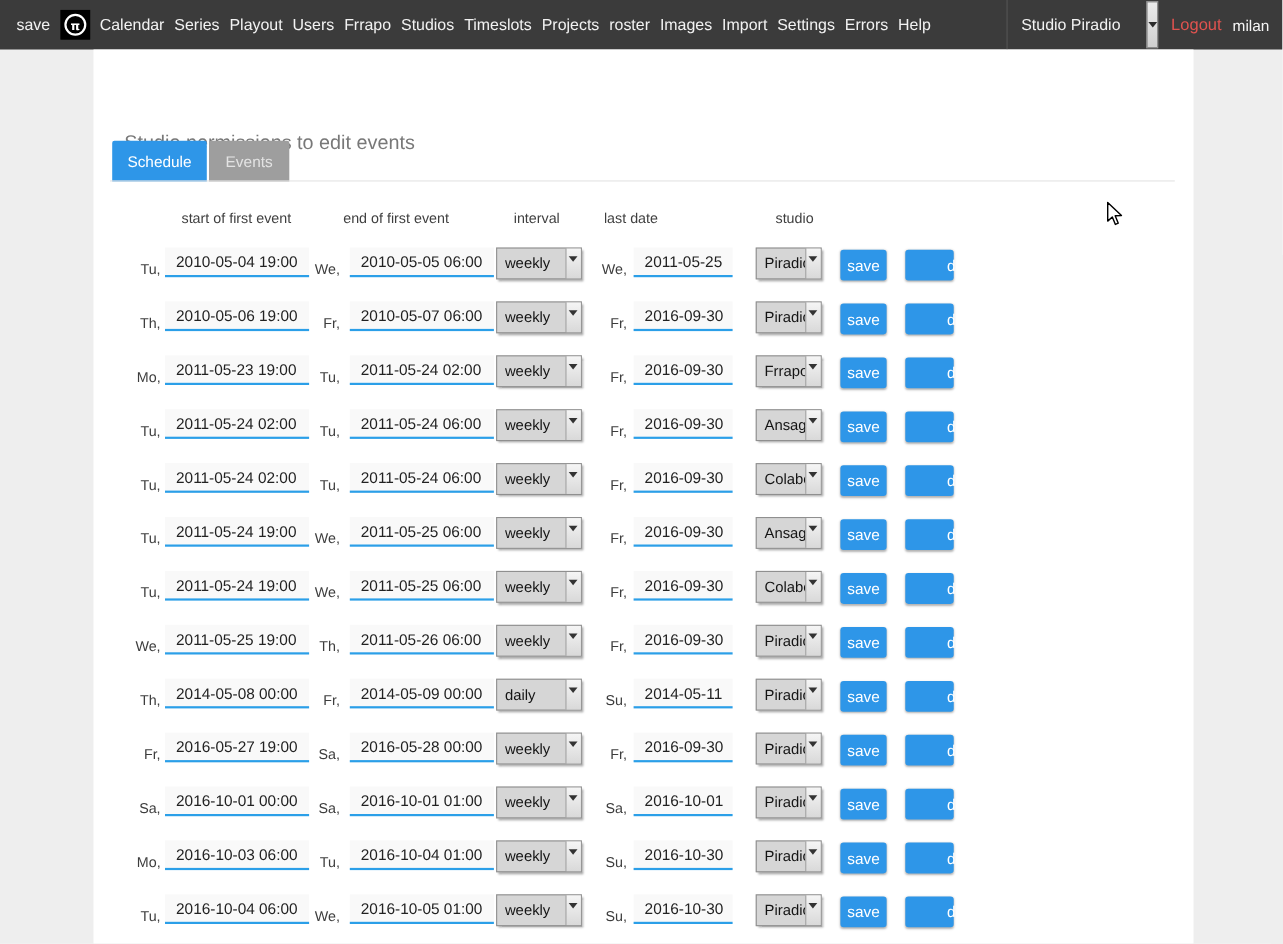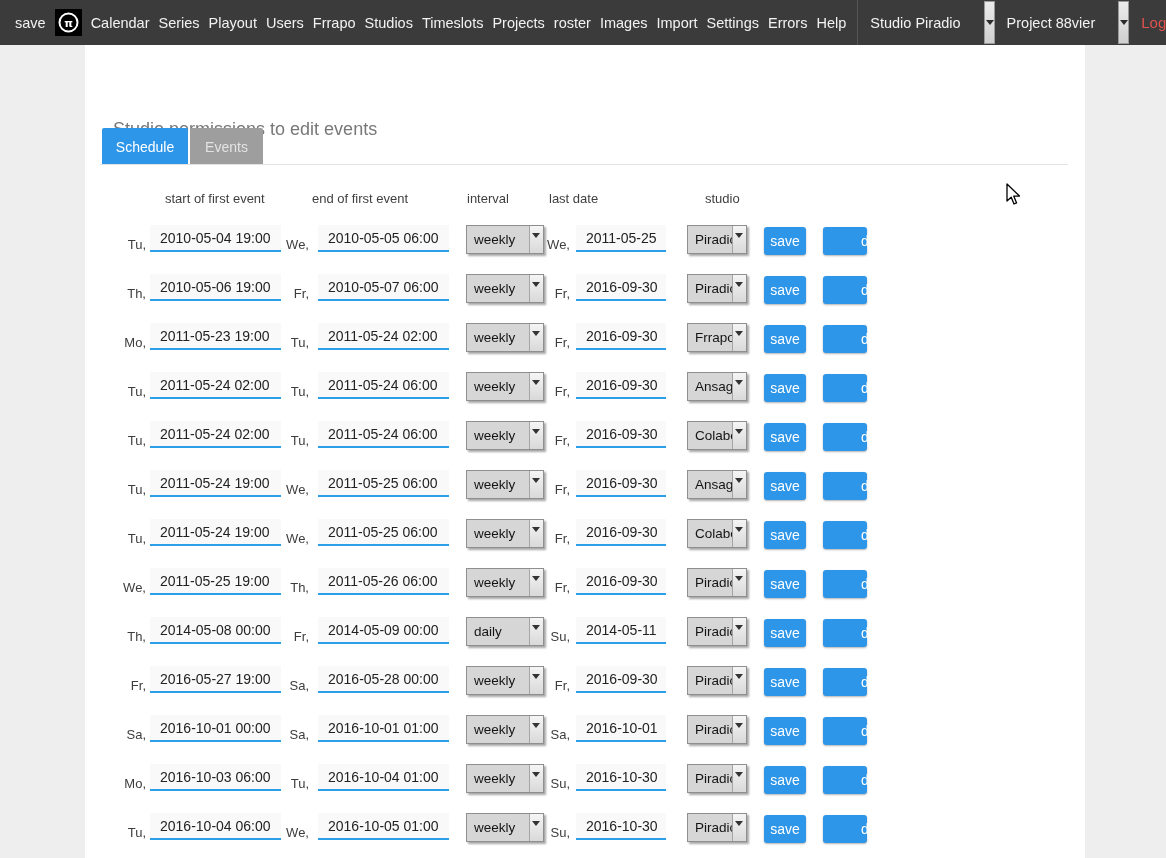--- a/index.html
+++ b/index.html
@@ -41,21 +41,21 @@
   .row{position:relative;height:49px;}
   .dlab{position:absolute;top:8px;height:30px;line-height:30px;font-size:13px;color:#3d3d3d;text-align:right;}
   .c-day1{left:22px;width:39px;} .c-day2{left:178px;width:46px;} .c-day3{left:440px;width:45px;}
   .inp{position:absolute;top:3px;height:25px;background:#f9f9f9;border:none;outline:none;
        border-bottom:2px solid #2b9fe8;font-family:"Liberation Sans",sans-serif;
        font-size:14px;color:#222;padding:0 0 0 10px;box-sizing:content-box;}
   .c-start{left:65px;width:121px;} .c-end{left:233px;width:121px;} .c-last{left:491px;width:80px;}
   .sel{position:absolute;top:3px;height:29px;background:#d6d6d6;border:1px solid #8f8f8f;
        box-sizing:border-box;display:flex;align-items:center;cursor:pointer;
        box-shadow:2px 2px 2px rgba(0,0,0,0.35);}
-  .c-interval{left:381px;width:78px;} .c-studio{left:602px;width:60px;}
+  .c-interval{left:366px;width:78px;} .c-studio{left:602px;width:60px;}
   .sel-txt{flex:1;font-size:13.5px;color:#141414;padding-left:7px;white-space:nowrap;overflow:hidden;}
   .sel-btn{width:13px;height:100%;background:linear-gradient(to bottom,#f5f5f5,#d9d9d9);
            border-left:1px solid #a5a5a5;position:relative;flex:0 0 auto;}
   .sel-btn .tri{position:absolute;left:2px;top:7px;width:0;height:0;
            border-left:4px solid transparent;border-right:4px solid transparent;border-top:5px solid #333;}
   .btn{position:absolute;top:5px;height:28px;background:#2e96e8;color:#ffffff;border:none;
        border-radius:3px;font-family:"Liberation Sans",sans-serif;font-size:14px;cursor:pointer;
        box-shadow:0 1px 2px rgba(0,0,0,0.3);text-align:center;}
   .c-save{left:679px;width:42px;} .c-delete{left:738px;width:44px;padding-left:38px;}
 
@@ -94,26 +94,20 @@
       </span>
 
     <span class="nav-right">
       <span class="nav-divider"></span>
       <span class="nav-select">
         <span class="nav-sel-label">Studio Piradio</span>
         <span class="nav-sel-strip">
             <span class="tri"></span>
           </span>
       </span>
-      <span class="nav-select" style="margin-left:6px;">
-        <span class="nav-sel-label">Project 88vier</span>
-        <span class="nav-sel-strip">
-            <span class="tri"></span>
-          </span>
-      </span>
       <a class="logout">Logout</a>
       <span class="username">milan</span>
     </span>
   </nav>
 
   <main class="card">
     <h1 class="page-title">Studio permissions to edit events</h1>
 
     <div class="tab tab-active">Schedule</div>
     <div class="tab tab-inactive">Events</div>

